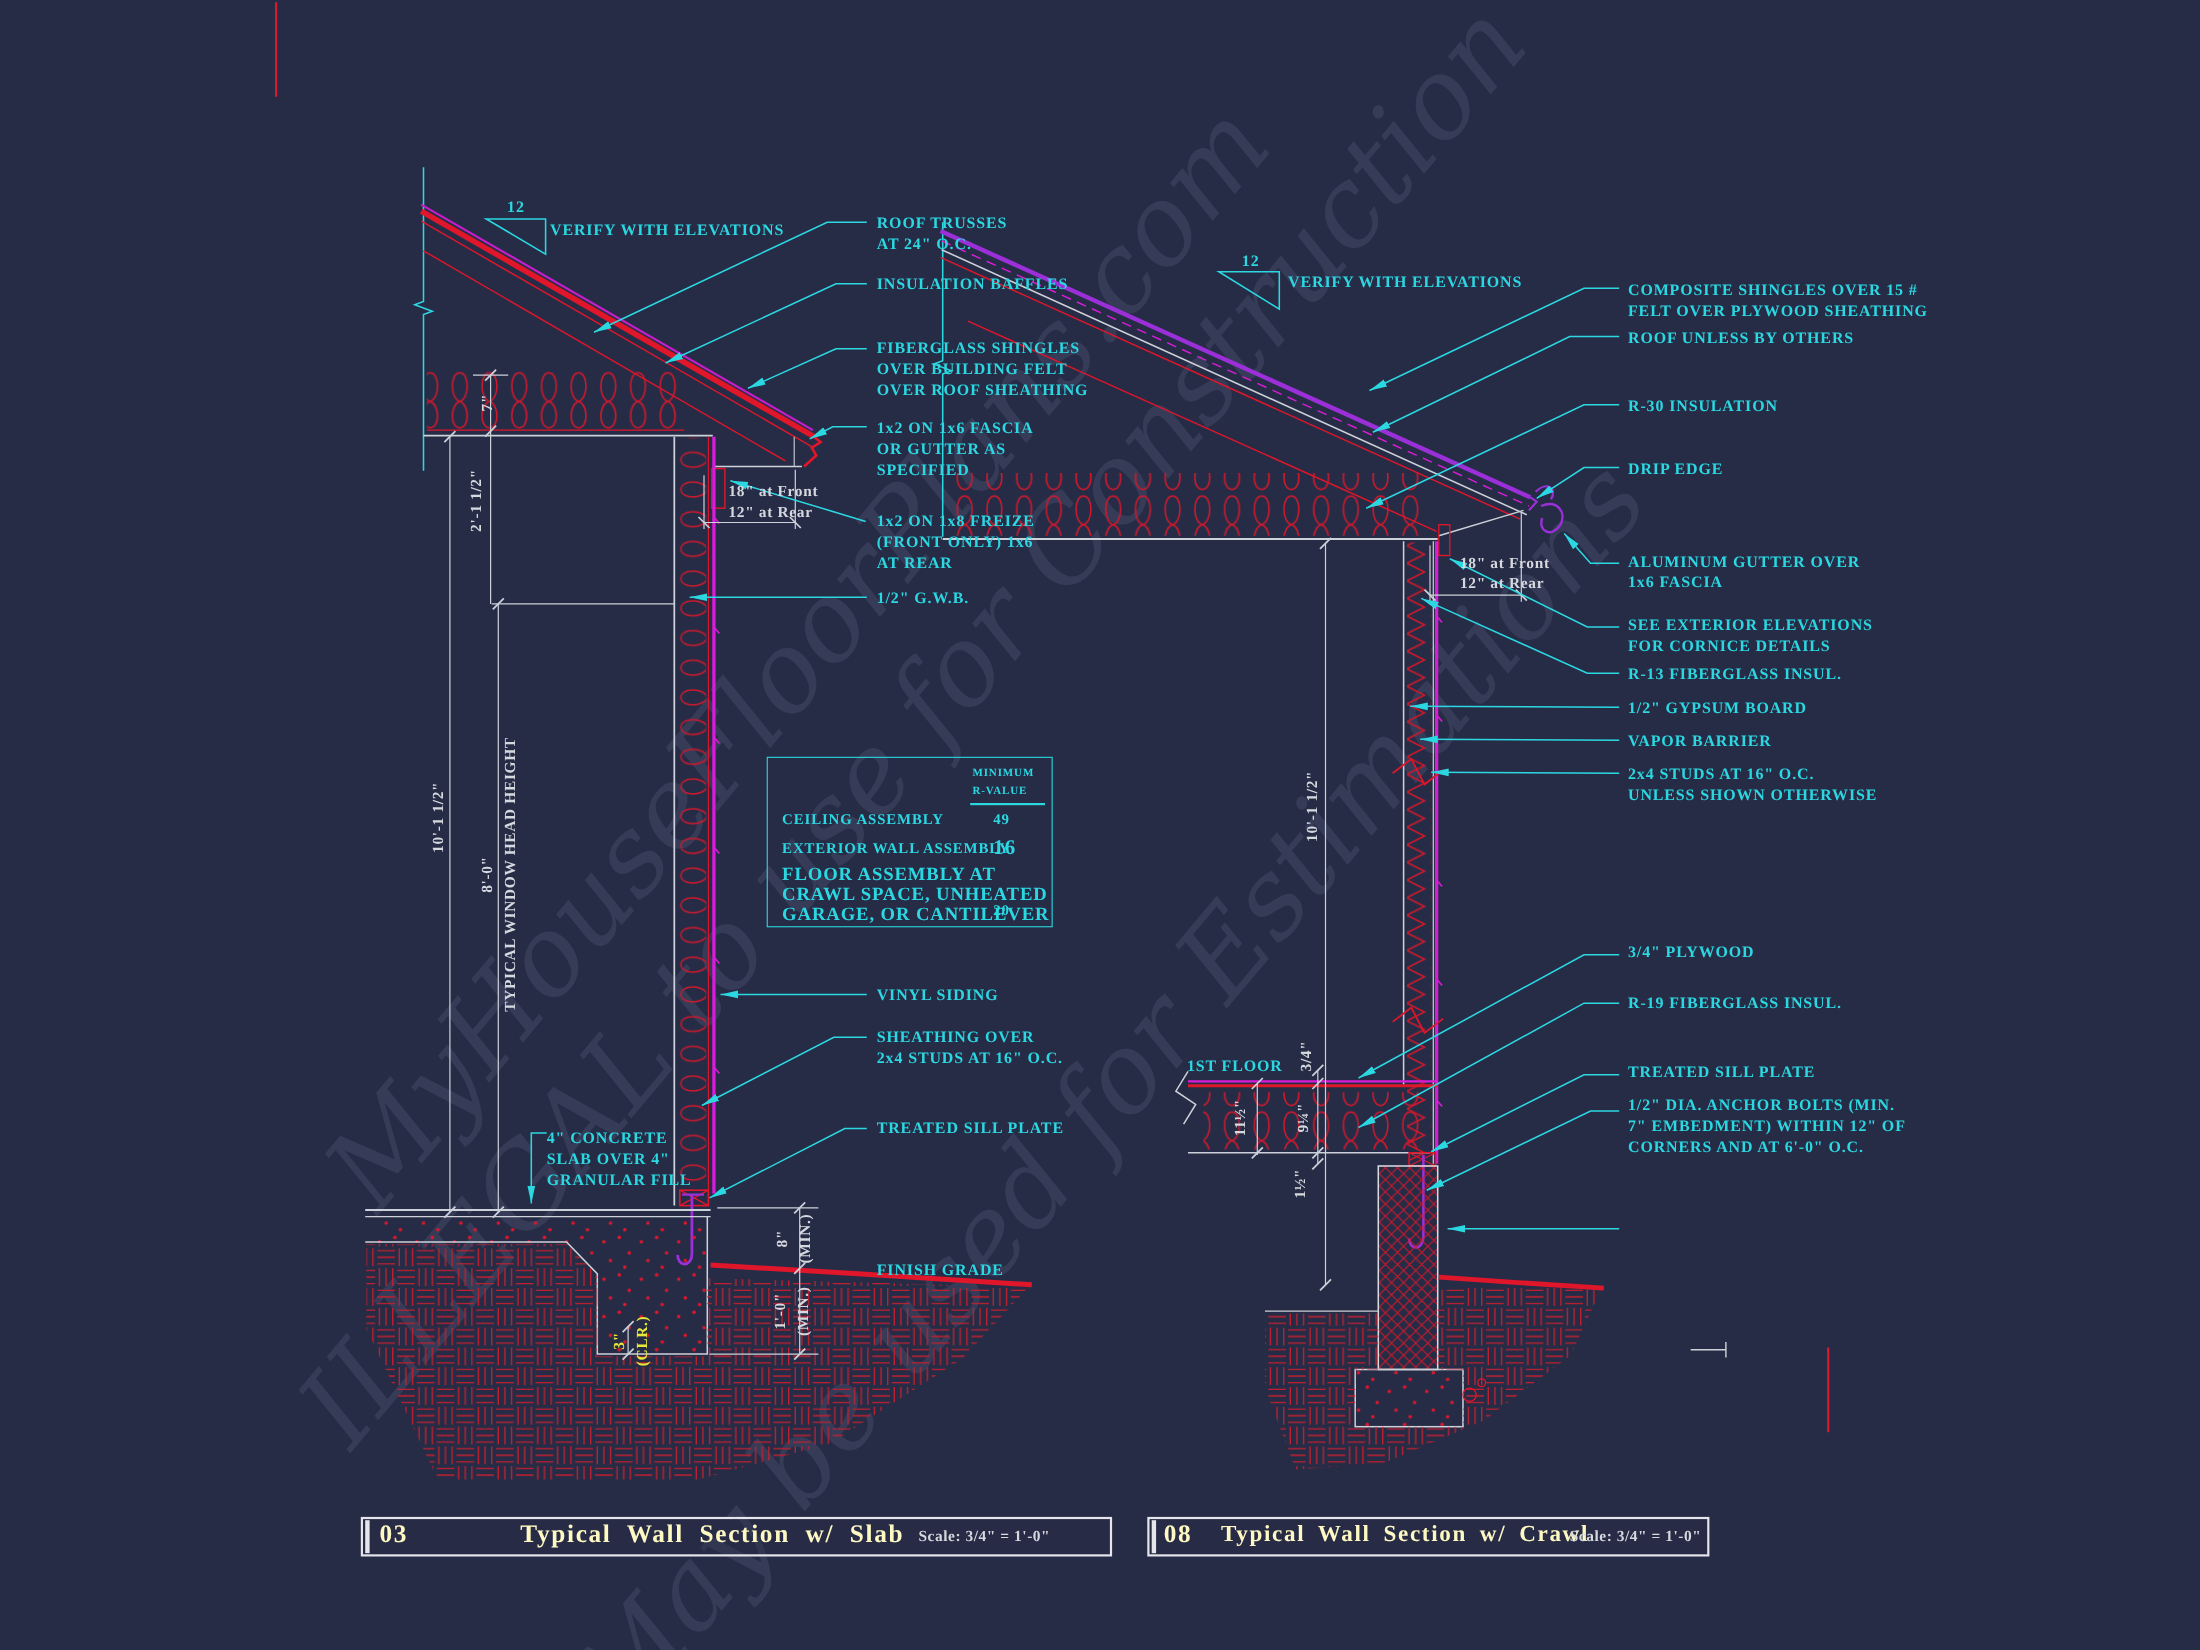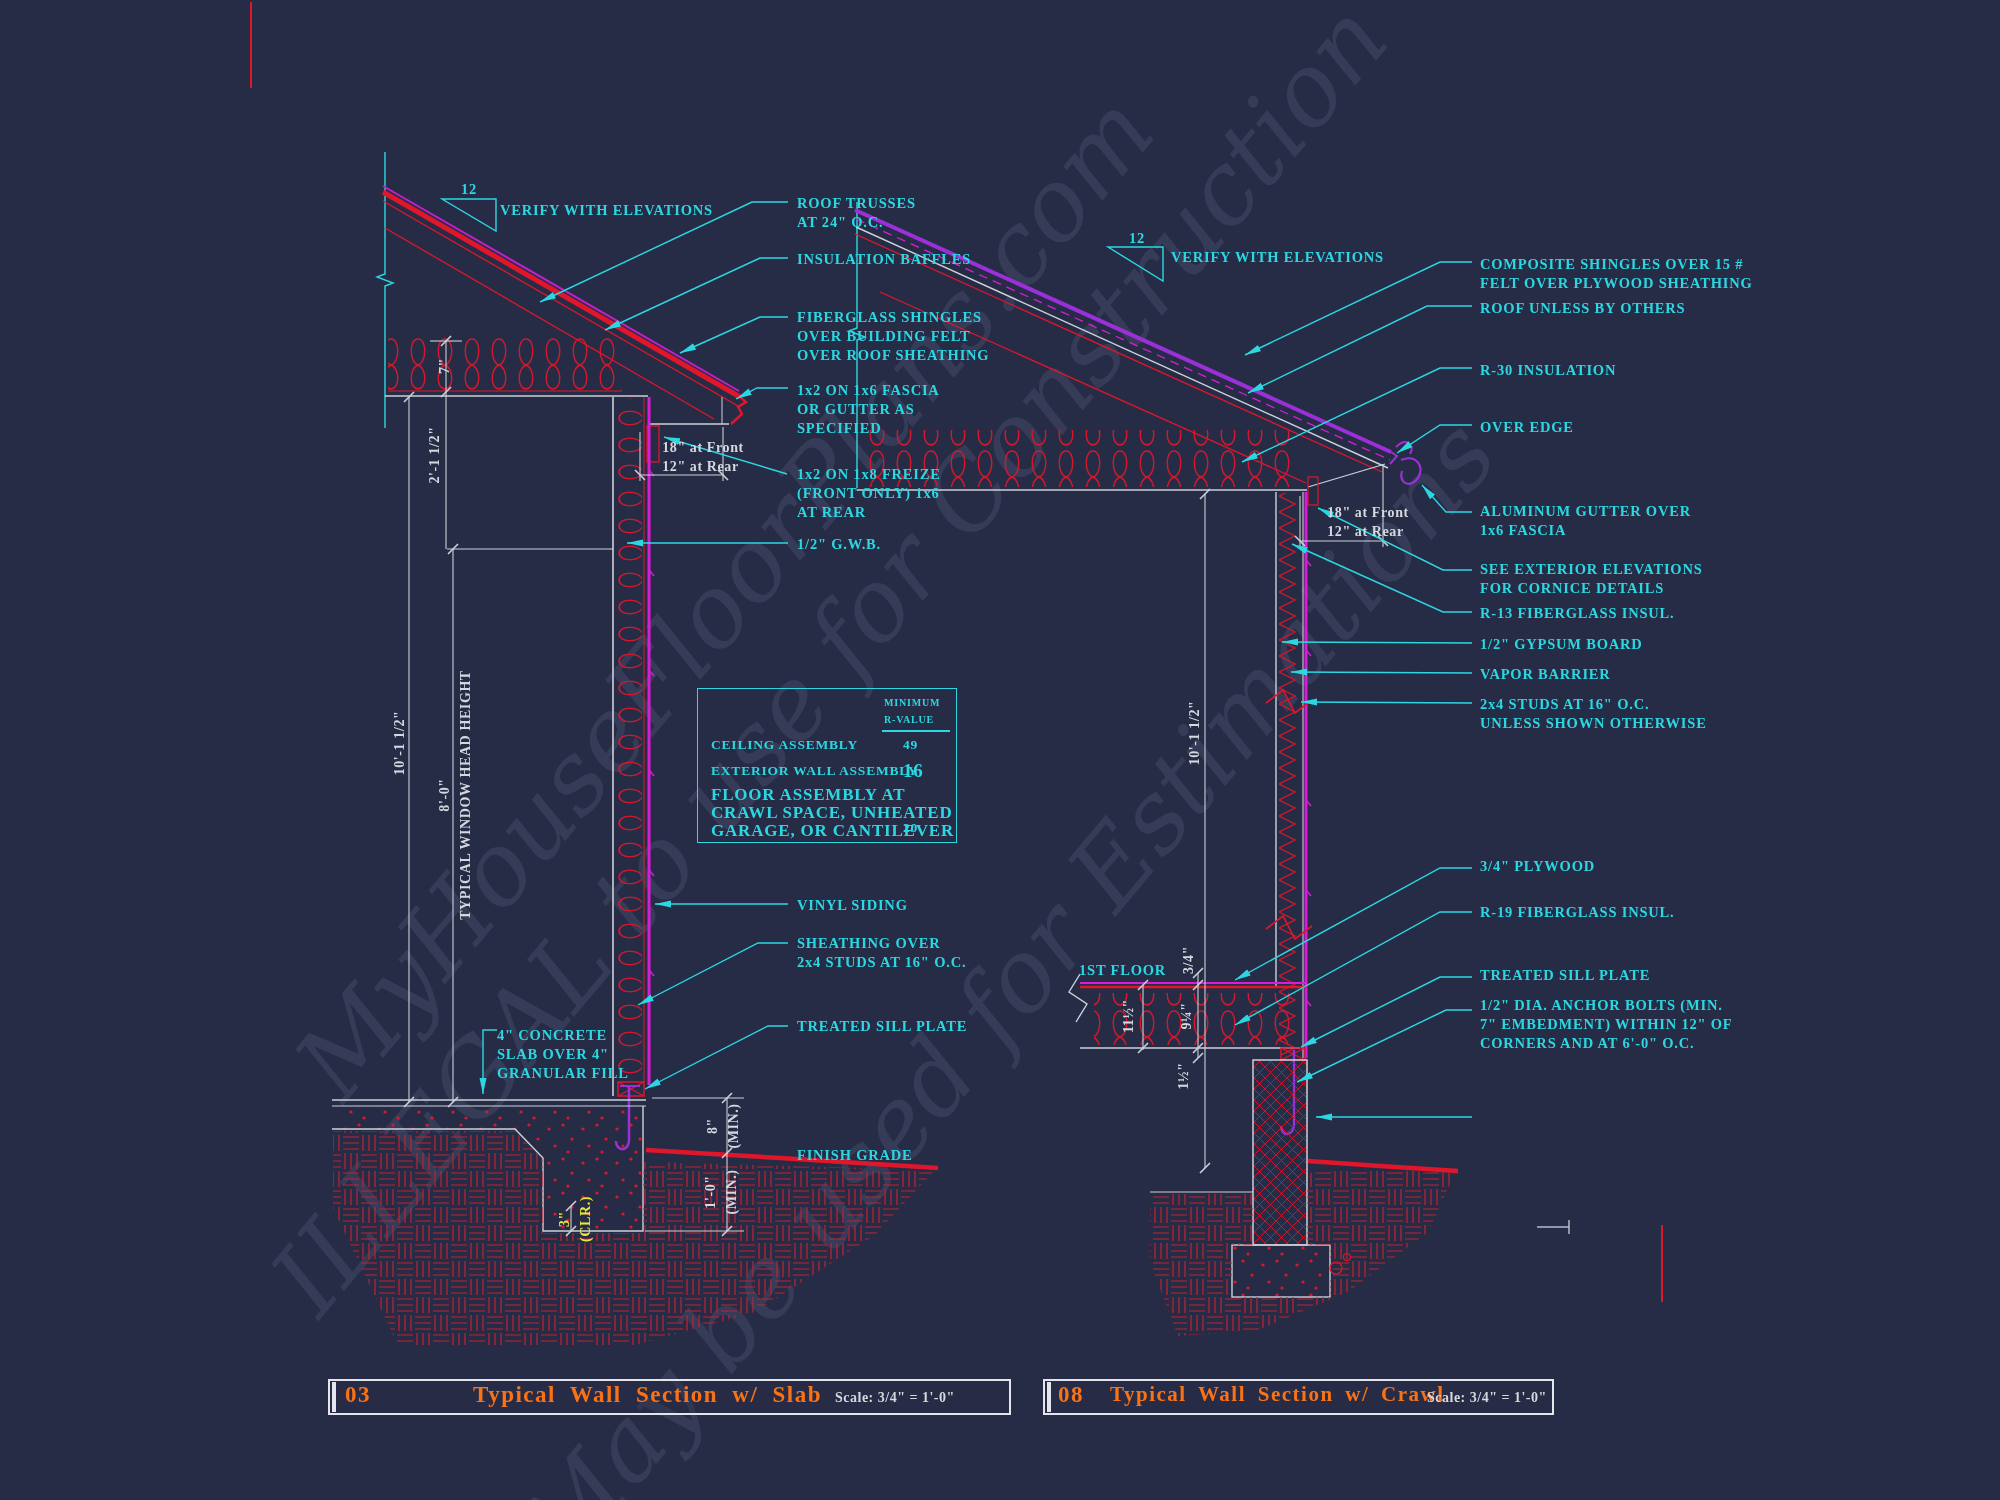--- a/index.html
+++ b/index.html
@@ -12,21 +12,21 @@
        color:#2bd8e2;white-space:pre-line;}
   .dim{position:absolute;font-weight:bold;font-size:14px;line-height:19px;letter-spacing:.6px;
        color:#d5d8de;white-space:pre-line;}
   .ylw{color:#e8e838;}
   .rot{transform:translate(-50%,-50%) rotate(-90deg);white-space:nowrap;}
   .ctr{transform:translateX(-50%);}
   .tbox{position:absolute;border:1.6px solid #2bd8e2;}
   .tband{position:absolute;background:#2bd8e2;height:1.5px;}
   .tb{position:absolute;border:2px solid #e4e6eb;background:rgba(39,44,70,.35);}
   .tb .bar{position:absolute;left:2px;top:1px;bottom:1px;width:4px;background:#e4e6eb;}
-  .ttl{position:absolute;font-weight:bold;font-size:23px;letter-spacing:1.5px;color:#f97316;white-space:nowrap;}
+  .ttl{position:absolute;font-weight:bold;font-size:23px;letter-spacing:1.5px;color:#fef9c3;white-space:nowrap;}
   .scl{position:absolute;font-weight:bold;font-size:14px;letter-spacing:.5px;color:#d5d8de;white-space:nowrap;}
 </style>
 </head>
 <body>
 
 <div id="stage">
 
   <div class="wm" style="left:110px;top:580px;width:1160px;text-align:center">MyHouseFloorPlans.com</div>
   <div class="wm" style="left:25px;top:665px;width:1500px;text-align:center">ILLEGAL to use for Construction</div>
   <div class="wm" style="left:295px;top:960px;width:1380px;text-align:center">May be used for Estimations</div>
@@ -306,21 +306,21 @@
   <div class="lbl" style="left:903px;top:818px;font-size:13.5px">20</div>
 
   <div class="lbl ctr" style="left:1137px;top:229px">12</div>
   <div class="lbl" style="left:1171px;top:248px">VERIFY WITH ELEVATIONS</div>
   <div class="lbl" style="left:1079px;top:961px">1ST FLOOR</div>
 
   <div class="lbl" style="left:1480px;top:255px">COMPOSITE SHINGLES OVER 15 #
 FELT OVER PLYWOOD SHEATHING</div>
   <div class="lbl" style="left:1480px;top:299px">ROOF UNLESS BY OTHERS</div>
   <div class="lbl" style="left:1480px;top:361px">R-30 INSULATION</div>
-  <div class="lbl" style="left:1480px;top:418px">OVER EDGE</div>
+  <div class="lbl" style="left:1480px;top:418px">DRIP EDGE</div>
   <div class="lbl" style="left:1480px;top:502px">ALUMINUM GUTTER OVER
 1x6 FASCIA</div>
   <div class="lbl" style="left:1480px;top:560px">SEE EXTERIOR ELEVATIONS
 FOR CORNICE DETAILS</div>
   <div class="lbl" style="left:1480px;top:604px">R-13 FIBERGLASS INSUL.</div>
   <div class="lbl" style="left:1480px;top:635px">1/2" GYPSUM BOARD</div>
   <div class="lbl" style="left:1480px;top:665px">VAPOR BARRIER</div>
   <div class="lbl" style="left:1480px;top:695px">2x4 STUDS AT 16" O.C.
 UNLESS SHOWN OTHERWISE</div>
   <div class="lbl" style="left:1480px;top:857px">3/4" PLYWOOD</div>

